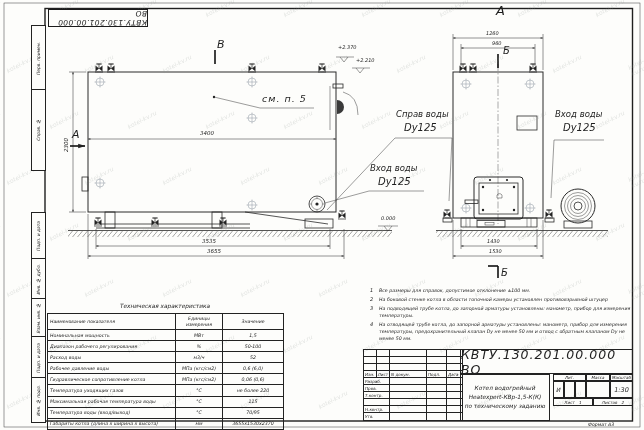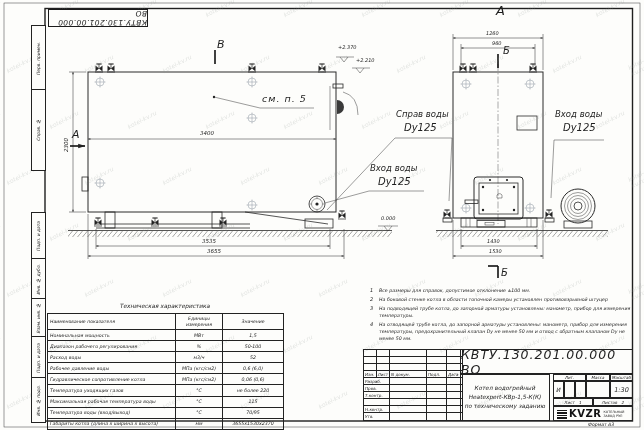--- a/index.html
+++ b/index.html
@@ -541,24 +541,16 @@
 
     <div class="cell lab" style="left:190px;top:49px;width:40px;height:8px;gap:4px;">
       <span class="small">Лист</span>
       <span class="small">1</span>
     </div>
     <div class="cell lab" style="left:230px;top:49px;width:40px;height:8px;gap:4px;">
       <span class="small">Листов</span>
       <span class="small">2</span>
     </div>
 
-    <div class="cell" id="logo">
-      <span class="klogo-mark"></span>
-      <span class="klogo-txt">KVZR</span>
-      <span class="klogo-sub">
-        <span>КОТЕЛЬНЫЙ</span>
-        <span>ЗАВОД РЭП</span>
-      </span>
-    </div>
   </div>
 
   <div id="fmt">Формат  А3</div>
 </div>
 
 </body></html>

